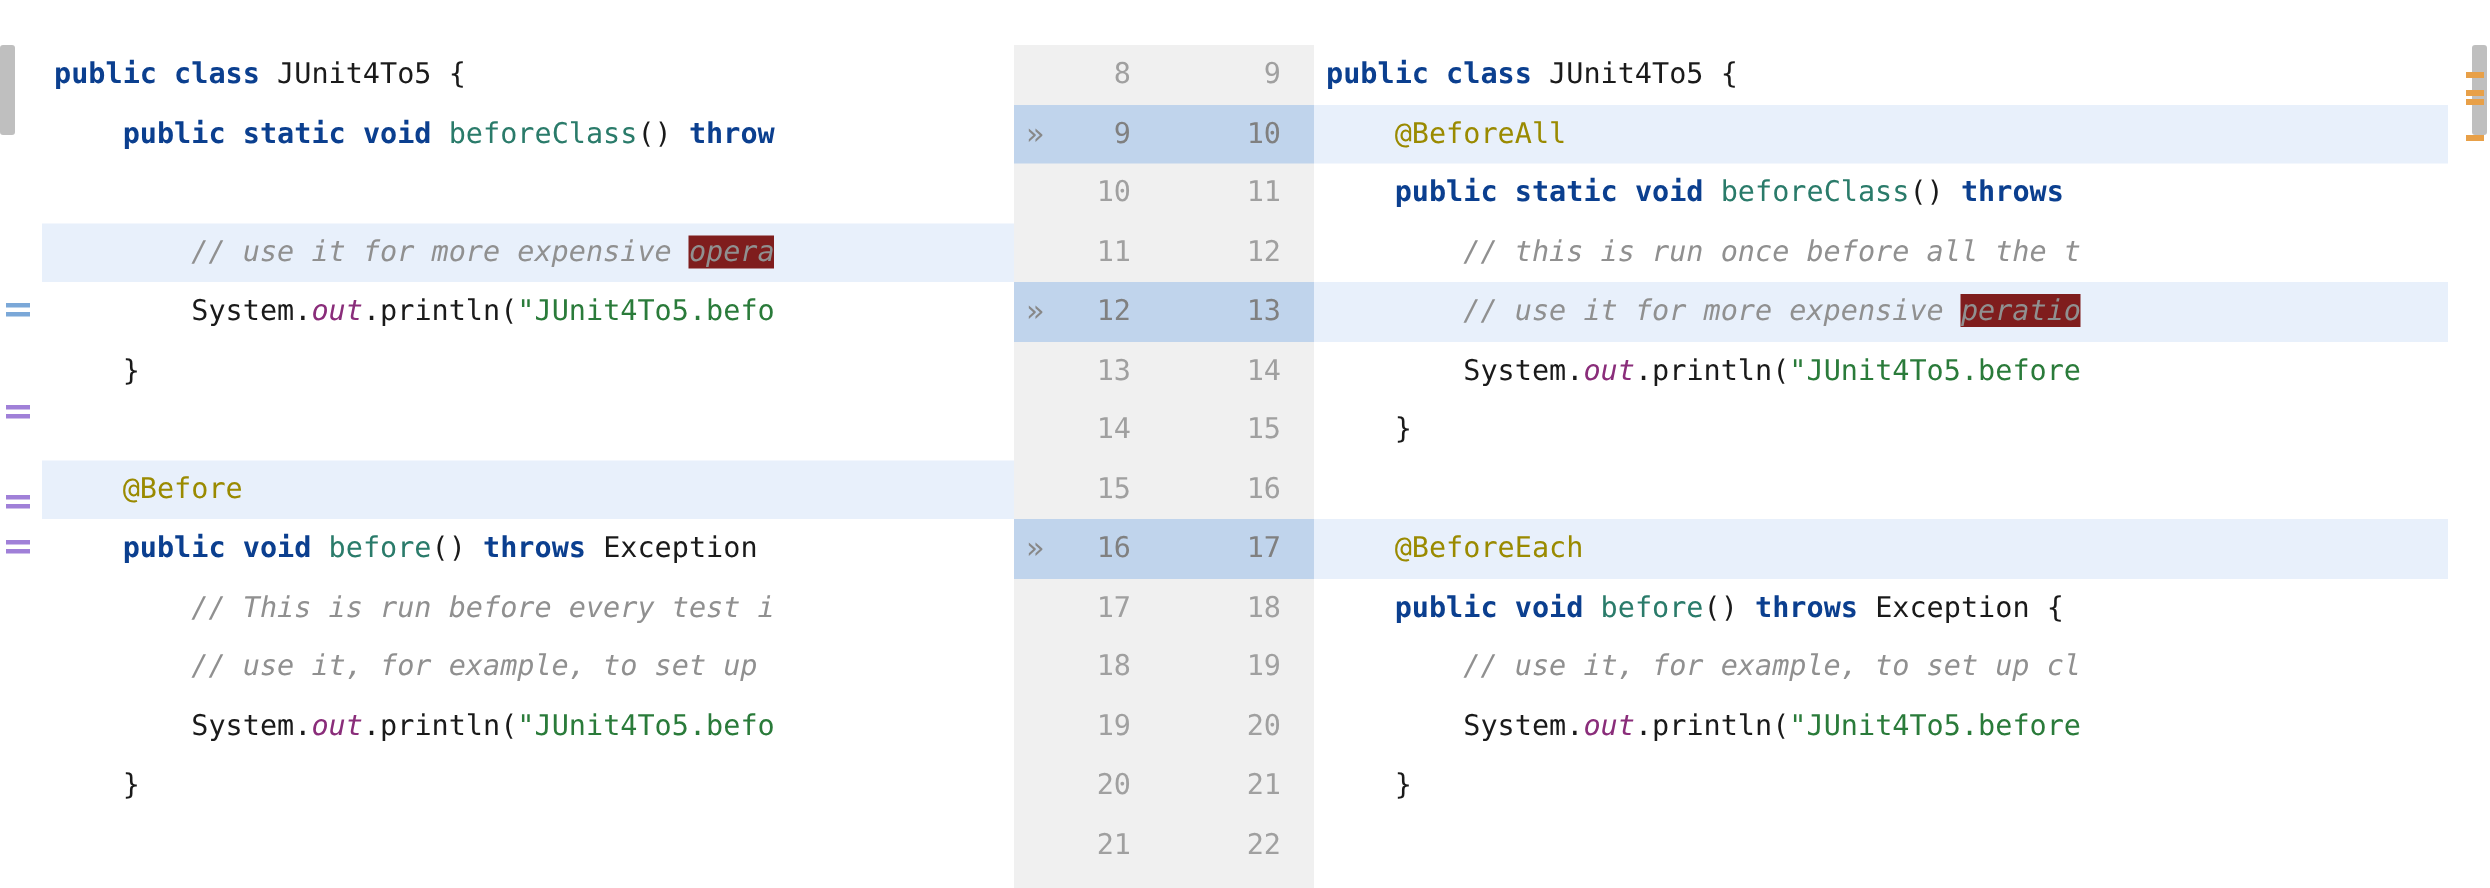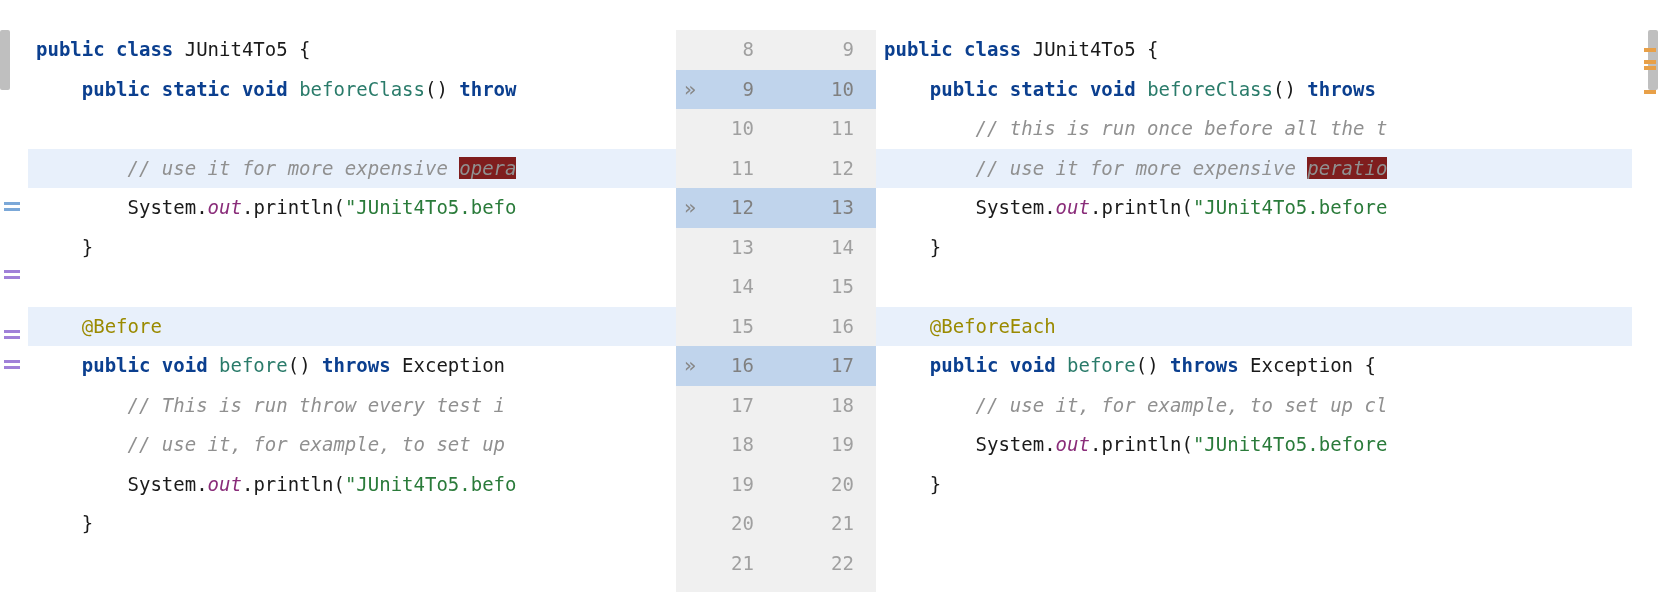--- a/index.html
+++ b/index.html
@@ -121,21 +121,21 @@
   <div class="editor-pane left" id="left-pane">
       <div class="code-line"><span class="kw">public </span><span class="kw">class </span><span class="txt">JUnit4To5 </span><span class="txt">{</span></div>
       <div class="code-line"><span class="txt">    </span><span class="kw">public </span><span class="kw">static </span><span class="kw">void </span><span class="method">beforeClass</span><span class="txt">() </span><span class="kw">throw</span></div>
       <div class="code-line"><span class="txt">    </span><span class="txt">    </span></div>
       <div class="code-line hl"><span class="txt">    </span><span class="txt">    </span><span class="comment">// use it for more expensive </span><span class="comment hl-word">opera</span></div>
       <div class="code-line"><span class="txt">    </span><span class="txt">    </span><span class="txt">System.</span><span class="field">out</span><span class="txt">.println(</span><span class="str">"JUnit4To5.befo</span></div>
       <div class="code-line"><span class="txt">    </span><span class="txt">}</span></div>
       <div class="code-line"></div>
       <div class="code-line hl"><span class="txt">    </span><span class="anno">@Before</span></div>
       <div class="code-line"><span class="txt">    </span><span class="kw">public </span><span class="kw">void </span><span class="method">before</span><span class="txt">() </span><span class="kw">throws </span><span class="txt">Exception</span></div>
-      <div class="code-line"><span class="txt">    </span><span class="txt">    </span><span class="comment">// This is run throw every test i</span></div>
+      <div class="code-line"><span class="txt">    </span><span class="txt">    </span><span class="comment">// This is run before every test i</span></div>
       <div class="code-line"><span class="txt">    </span><span class="txt">    </span><span class="comment">// use it, for example, to set up </span></div>
       <div class="code-line"><span class="txt">    </span><span class="txt">    </span><span class="txt">System.</span><span class="field">out</span><span class="txt">.println(</span><span class="str">"JUnit4To5.befo</span></div>
       <div class="code-line"><span class="txt">    </span><span class="txt">}</span></div>
     </div>
 
   <div class="gutter-pair">
     <div class="gutter-half" id="gutter-left">
         <div class="gutter-line">8</div>
         <div class="gutter-line hl">9<span class="gutter-arrow">»</span></div>
         <div class="gutter-line">10</div>
@@ -164,20 +164,21 @@
         <div class="gutter-line">18</div>
         <div class="gutter-line">19</div>
         <div class="gutter-line">20</div>
         <div class="gutter-line">21</div>
         <div class="gutter-line">22</div>
       </div>
   </div>
 
   <div class="editor-pane right" id="right-pane">
       <div class="code-line"><span class="kw">public </span><span class="kw">class </span><span class="txt">JUnit4To5 </span><span class="txt">{</span></div>
+      <div class="code-line hl"><span class="txt">    </span><span class="anno">@BeforeAll</span></div>
       <div class="code-line"><span class="txt">    </span><span class="kw">public </span><span class="kw">static </span><span class="kw">void </span><span class="method">beforeClass</span><span class="txt">() </span><span class="kw">throws</span></div>
       <div class="code-line"><span class="txt">    </span><span class="txt">    </span><span class="comment">// this is run once before all the t</span></div>
       <div class="code-line hl"><span class="txt">    </span><span class="txt">    </span><span class="comment">// use it for more expensive </span><span class="comment hl-word">peratio</span></div>
       <div class="code-line"><span class="txt">    </span><span class="txt">    </span><span class="txt">System.</span><span class="field">out</span><span class="txt">.println(</span><span class="str">"JUnit4To5.before</span></div>
       <div class="code-line"><span class="txt">    </span><span class="txt">}</span></div>
       <div class="code-line"></div>
       <div class="code-line hl"><span class="txt">    </span><span class="anno">@BeforeEach</span></div>
       <div class="code-line"><span class="txt">    </span><span class="kw">public </span><span class="kw">void </span><span class="method">before</span><span class="txt">() </span><span class="kw">throws </span><span class="txt">Exception {</span></div>
       <div class="code-line"><span class="txt">    </span><span class="txt">    </span><span class="comment">// use it, for example, to set up cl</span></div>
       <div class="code-line"><span class="txt">    </span><span class="txt">    </span><span class="txt">System.</span><span class="field">out</span><span class="txt">.println(</span><span class="str">"JUnit4To5.before</span></div>

